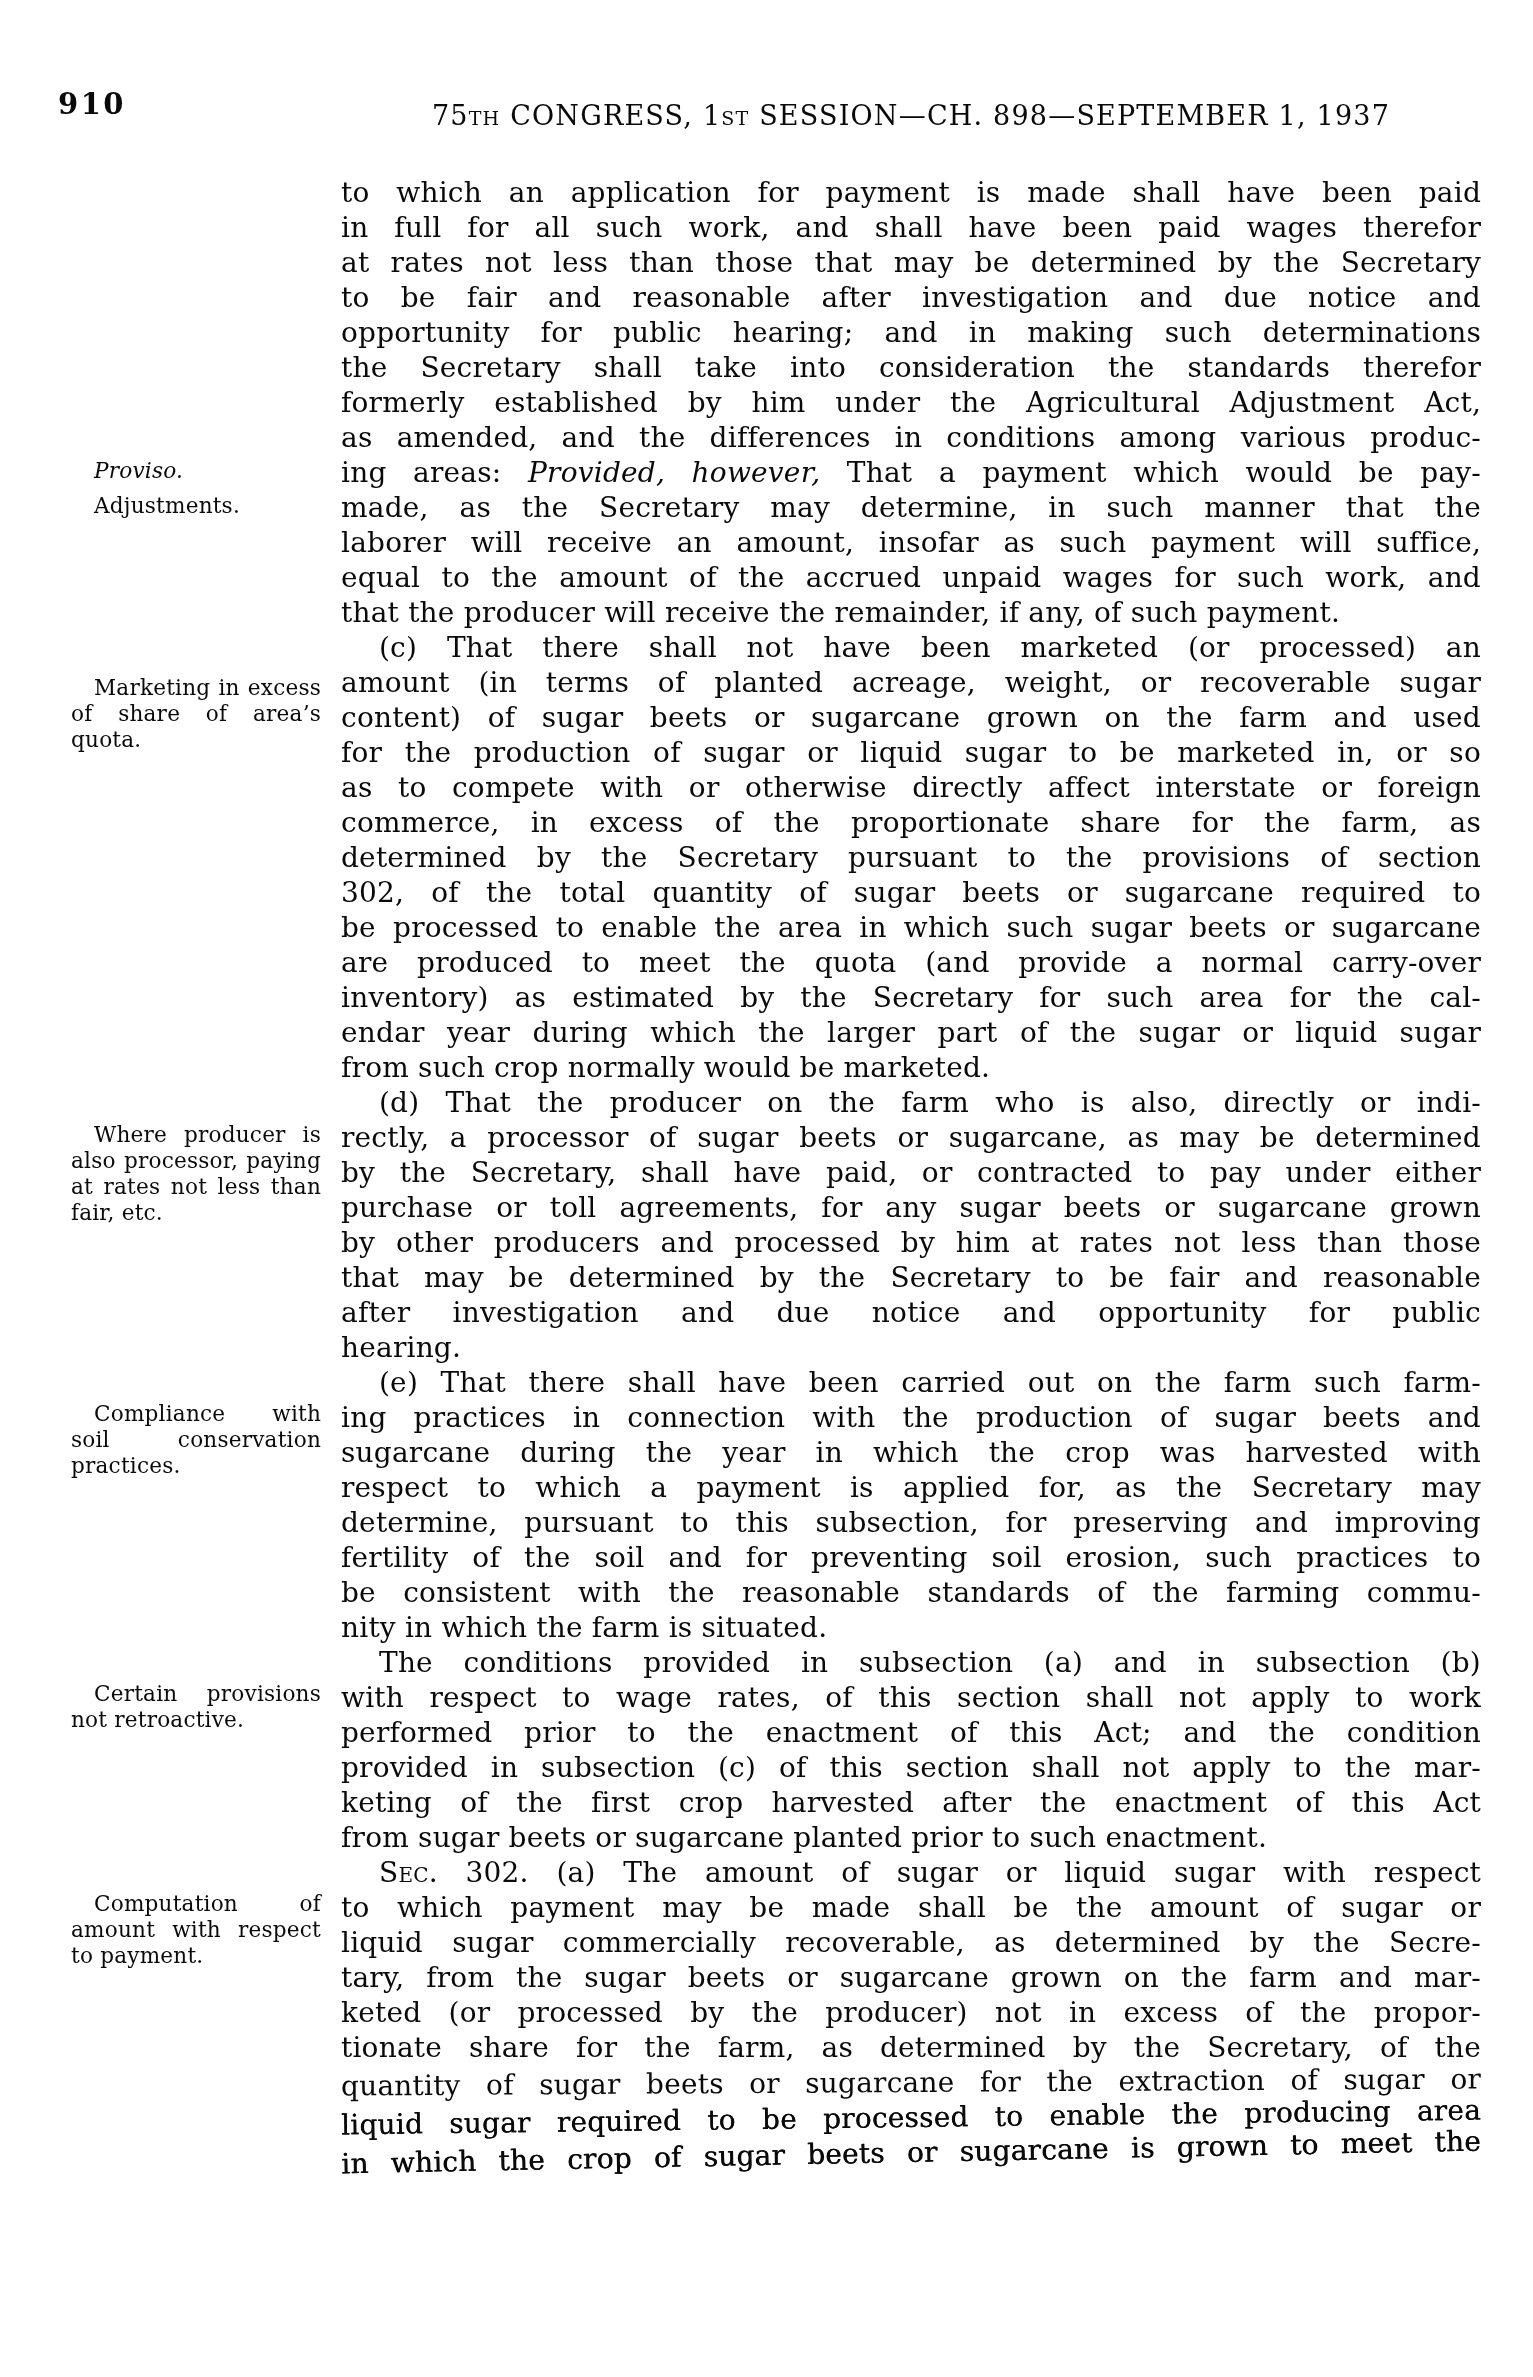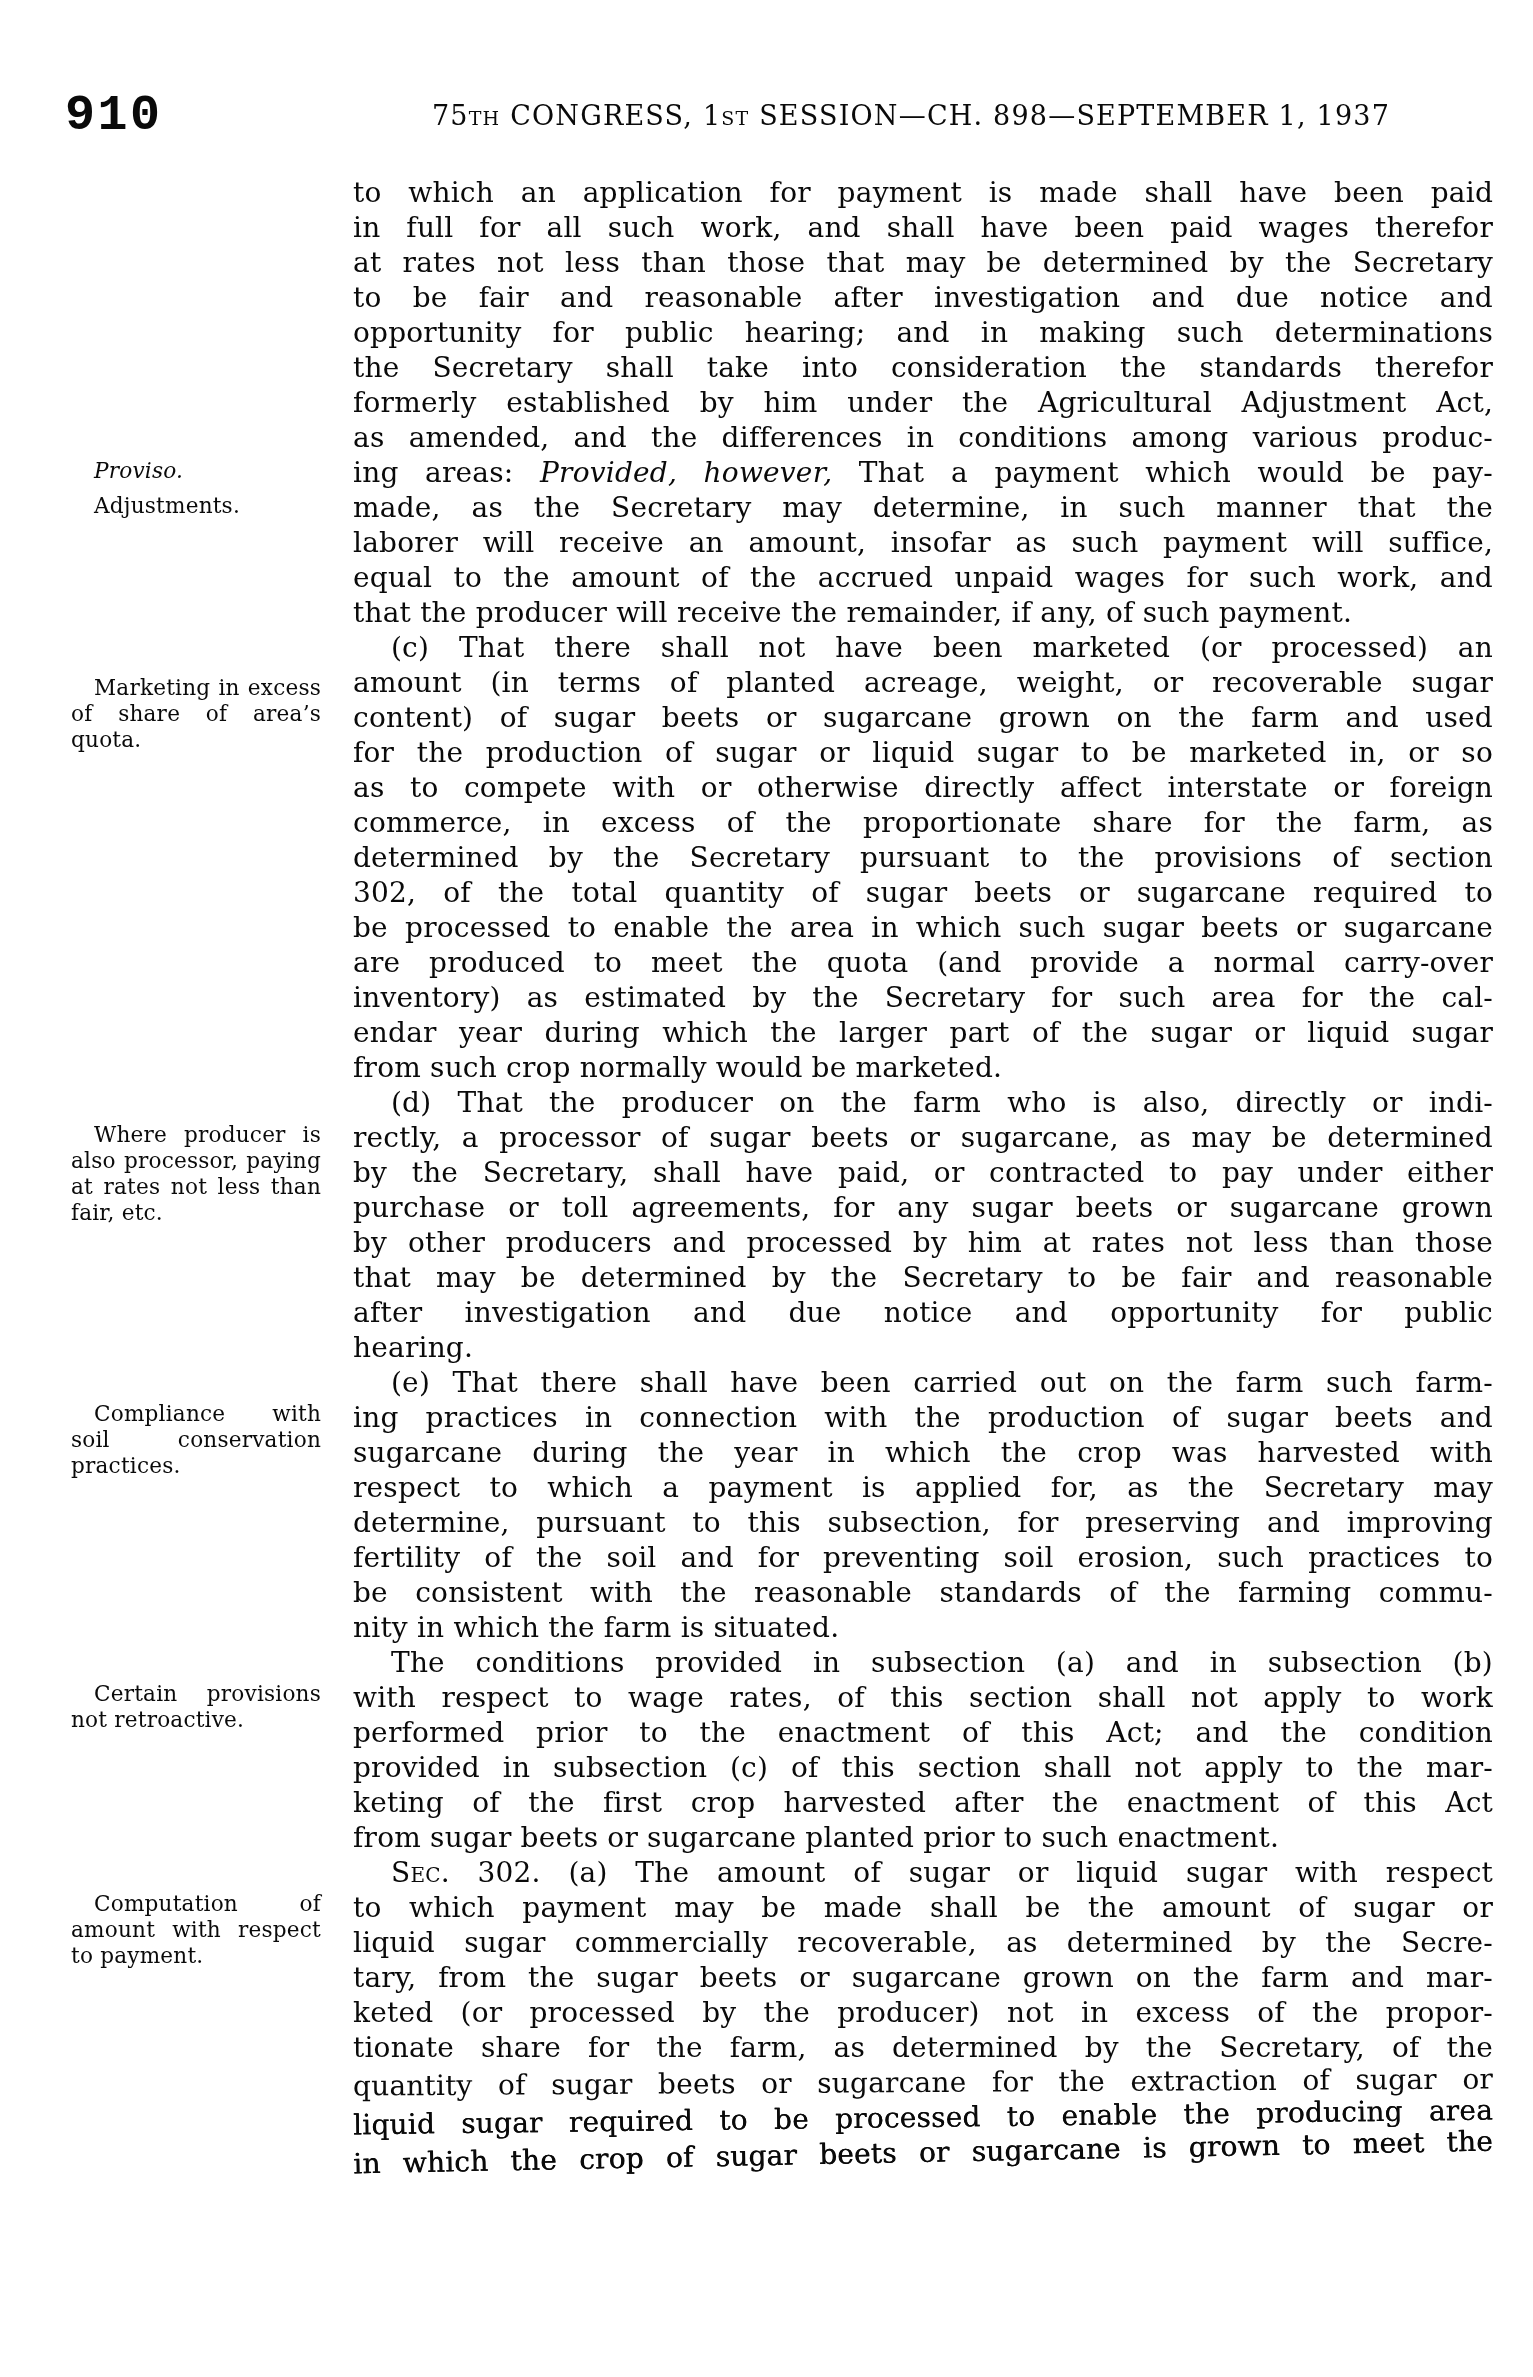--- a/index.html
+++ b/index.html
@@ -11,26 +11,25 @@
     position: relative;
     width: 1534px;
     height: 2377px;
     background: #ffffff;
     color: #0a0a0a;
     font-family: "DejaVu Serif", "Liberation Serif", serif;
     overflow: hidden;
   }
   .page-number {
     position: absolute;
-    left: 65px;
+    left: 58px;
     top: 87px;
-    font-size: 50px;
+    font-size: 29px;
     font-weight: 700;
     letter-spacing: 2.5px;
-    font-family: Liberation Mono, monospace;
   }
   .running-head {
     position: absolute;
     left: 341px;
     top: 100px;
     width: 1140px;
     text-align: center;
     font-size: 27px;
     font-variant: small-caps;
     letter-spacing: 1.2px;
@@ -52,21 +51,20 @@
     text-align: justify;
     text-indent: 23px;
     letter-spacing: 0.2px;
   }
   .margin-note.it { font-style: italic; }
   .body-col {
     position: absolute;
     left: 341px;
     top: 175px;
     width: 1140px;
-    margin-left: 12px;
   }
   .para { margin: 0; padding: 0; }
   .line {
     height: 35px;
     line-height: 35px;
     font-size: 28px;
     text-align: justify;
     text-align-last: justify;
     letter-spacing: 0.2px;
   }

